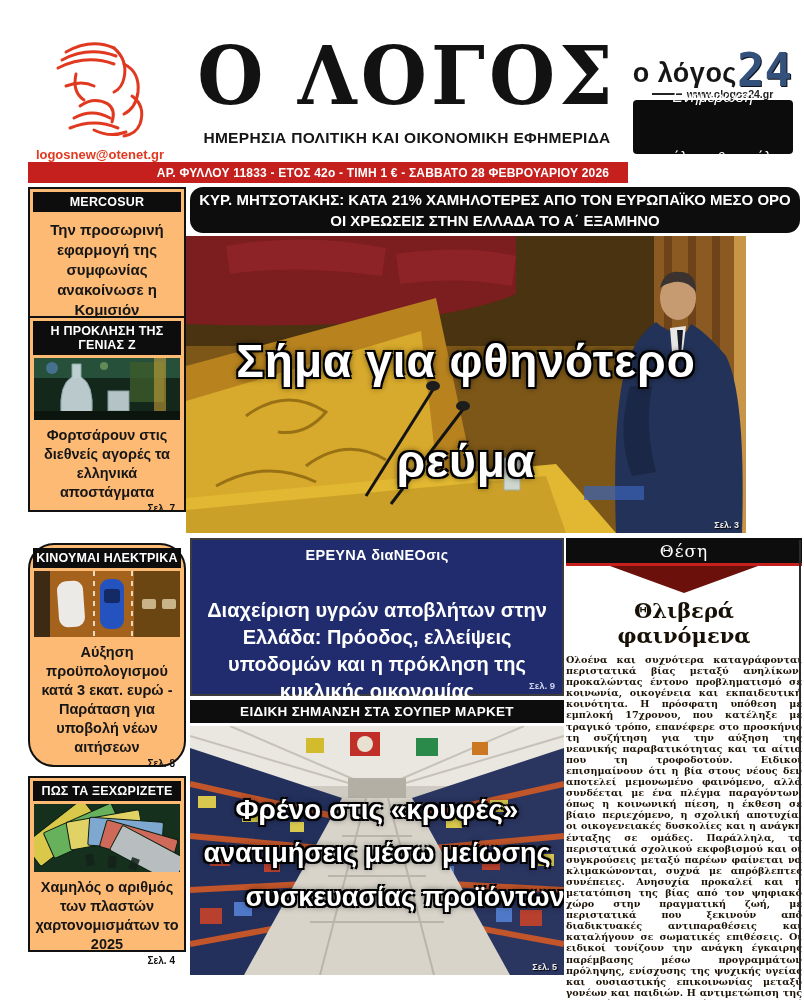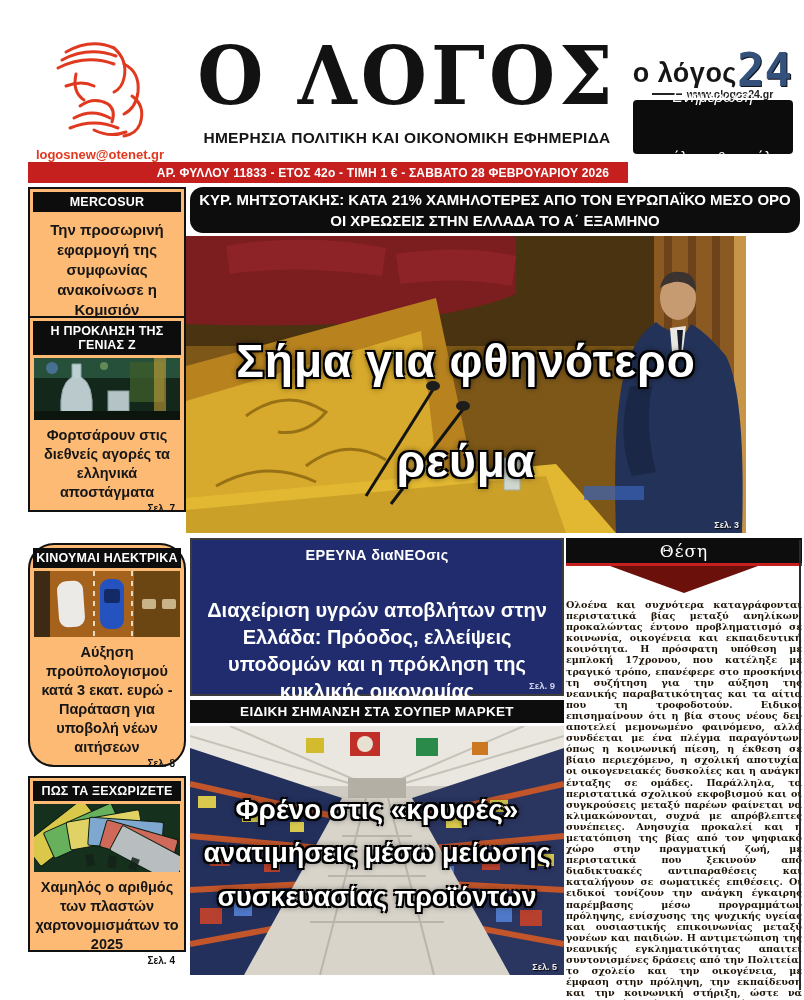--- a/index.html
+++ b/index.html
@@ -54,21 +54,21 @@
   .research-kicker{font-weight:bold;font-size:14.5px;margin-top:7px;letter-spacing:.3px;}
   .research-headline{font-weight:bold;font-size:20px;line-height:27px;padding:2px 8px 0 8px;margin-top:32px;}
   .research-page{position:absolute;right:7px;bottom:3px;font-weight:bold;font-size:9.5px;color:#cfd3ea;}
   
   .sm-kicker{left:190px;top:700px;width:374px;height:23px;background:#0d0d0d;color:#fff;
         font-weight:bold;font-size:13.5px;display:flex;align-items:center;justify-content:center;
         letter-spacing:.3px;}
   .sm-photo{left:190px;top:726px;width:374px;height:249px;overflow:hidden;}
   .sm-l1{top:68px;font-size:28px;}
   .sm-l2{top:112px;font-size:27px;}
-  .sm-l3{top:156px;font-size:27px;}
+  .sm-l3{top:156px;font-size:27px;margin-left:28px;}
   
   .opinion{left:566px;top:538px;width:236px;}
   .these-bar{height:25px;background:#0d0d0d;color:#fff;font-family:"DejaVu Serif",serif;
         font-size:17px;display:flex;align-items:center;justify-content:center;letter-spacing:1px;}
   .these-redline{height:3px;background:#c5201e;}
   .these-triangle{margin:0 auto;width:0;height:0;border-left:74px solid transparent;
         border-right:74px solid transparent;border-top:27px solid #6b100b;}
   .op-title{text-align:center;font-family:"DejaVu Serif",serif;font-weight:bold;font-size:21px;
         margin-top:5px;color:#171006;}
   .op-body{margin-top:6px;font-family:"DejaVu Serif",serif;font-weight:bold;font-size:9.6px;
@@ -304,18 +304,19 @@
     <div class="photo-headline sm-l1">Φρένο στις «κρυφές»</div>
     <div class="photo-headline sm-l2">ανατιμήσεις μέσω μείωσης</div>
     <div class="photo-headline sm-l3">συσκευασίας προϊόντων</div>
     <div class="photo-page">Σελ. 5</div>
   </div>
 
   <div class="abs opinion">
     <div class="these-bar">Θέση</div>
     <div class="these-redline"></div>
     <div class="these-triangle"></div>
+    <div class="op-title">Θλιβερά φαινόμενα</div>
     <div class="op-body">Ολοένα και συχνότερα καταγράφονται περιστατικά βίας μεταξύ ανηλίκων, προκαλώντας έντονο προβληματισμό σε κοινωνία, οικογένεια και εκπαιδευτική κοινότητα. Η πρόσφατη υπόθεση με εμπλοκή 17χρονου, που κατέληξε με τραγικό τρόπο, επανέφερε στο προσκήνιο τη συζήτηση για την αύξηση της νεανικής παραβατικότητας και τα αίτια που τη τροφοδοτούν. Ειδικοί επισημαίνουν ότι η βία στους νέους δεν αποτελεί μεμονωμένο φαινόμενο, αλλά συνδέεται με ένα πλέγμα παραγόντων, όπως η κοινωνική πίεση, η έκθεση σε βίαιο περιεχόμενο, η σχολική αποτυχία, οι οικογενειακές δυσκολίες και η ανάγκη ένταξης σε ομάδες. Παράλληλα, τα περιστατικά σχολικού εκφοβισμού και οι συγκρούσεις μεταξύ παρέων φαίνεται να κλιμακώνονται, συχνά με απρόβλεπτες συνέπειες. Ανησυχία προκαλεί και η μετατόπιση της βίας από τον ψηφιακό χώρο στην πραγματική ζωή, με περιστατικά που ξεκινούν από διαδικτυακές αντιπαραθέσεις και καταλήγουν σε σωματικές επιθέσεις. Οι ειδικοί τονίζουν την ανάγκη έγκαιρης παρέμβασης μέσω προγραμμάτων πρόληψης, ενίσχυσης της ψυχικής υγείας και ουσιαστικής επικοινωνίας μεταξύ γονέων και παιδιών. Η αντιμετώπιση της νεανικής εγκληματικότητας απαιτεί συντονισμένες δράσεις από την Πολιτεία, το σχολείο και την οικογένεια, με έμφαση στην πρόληψη, την εκπαίδευση και την κοινωνική στήριξη, ώστε να αποτραπούν νέα περιστατικά και να ενισχυθεί η αίσθηση ασφάλειας των νέων.</div>
 
   </div>
   <div class="abs right-rule"></div>
 
 </div>
 
 </body></html>

